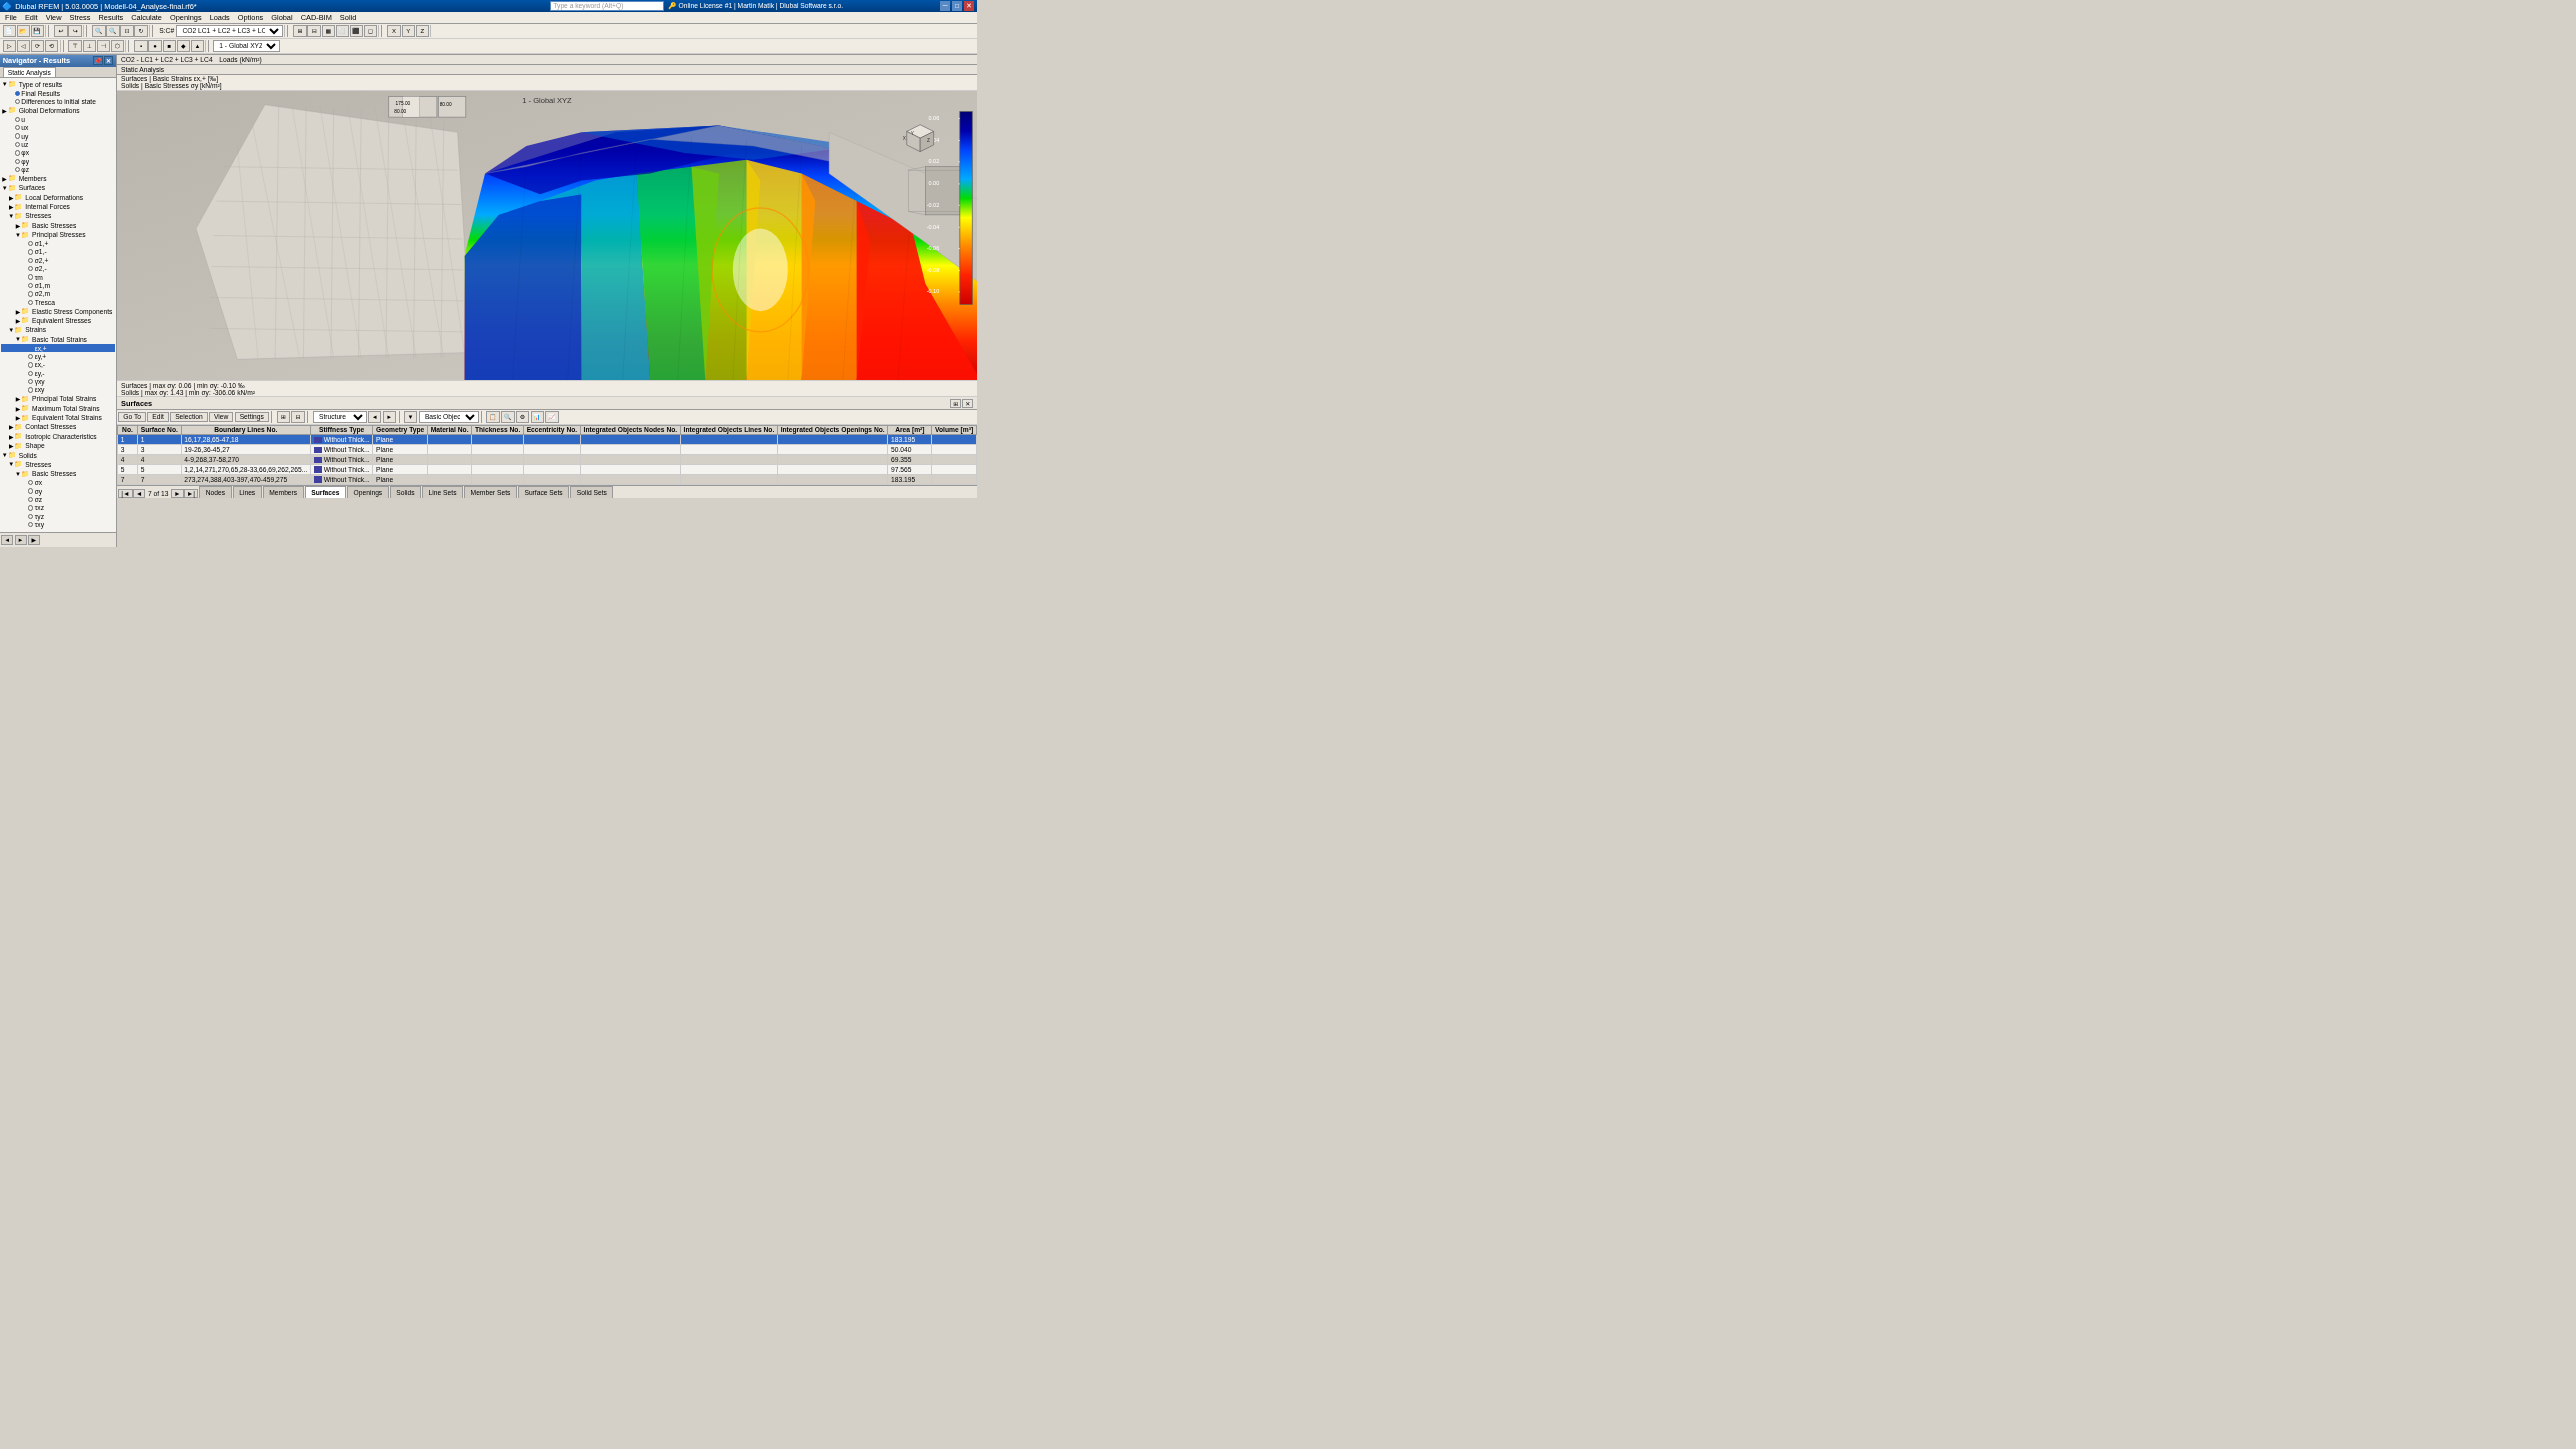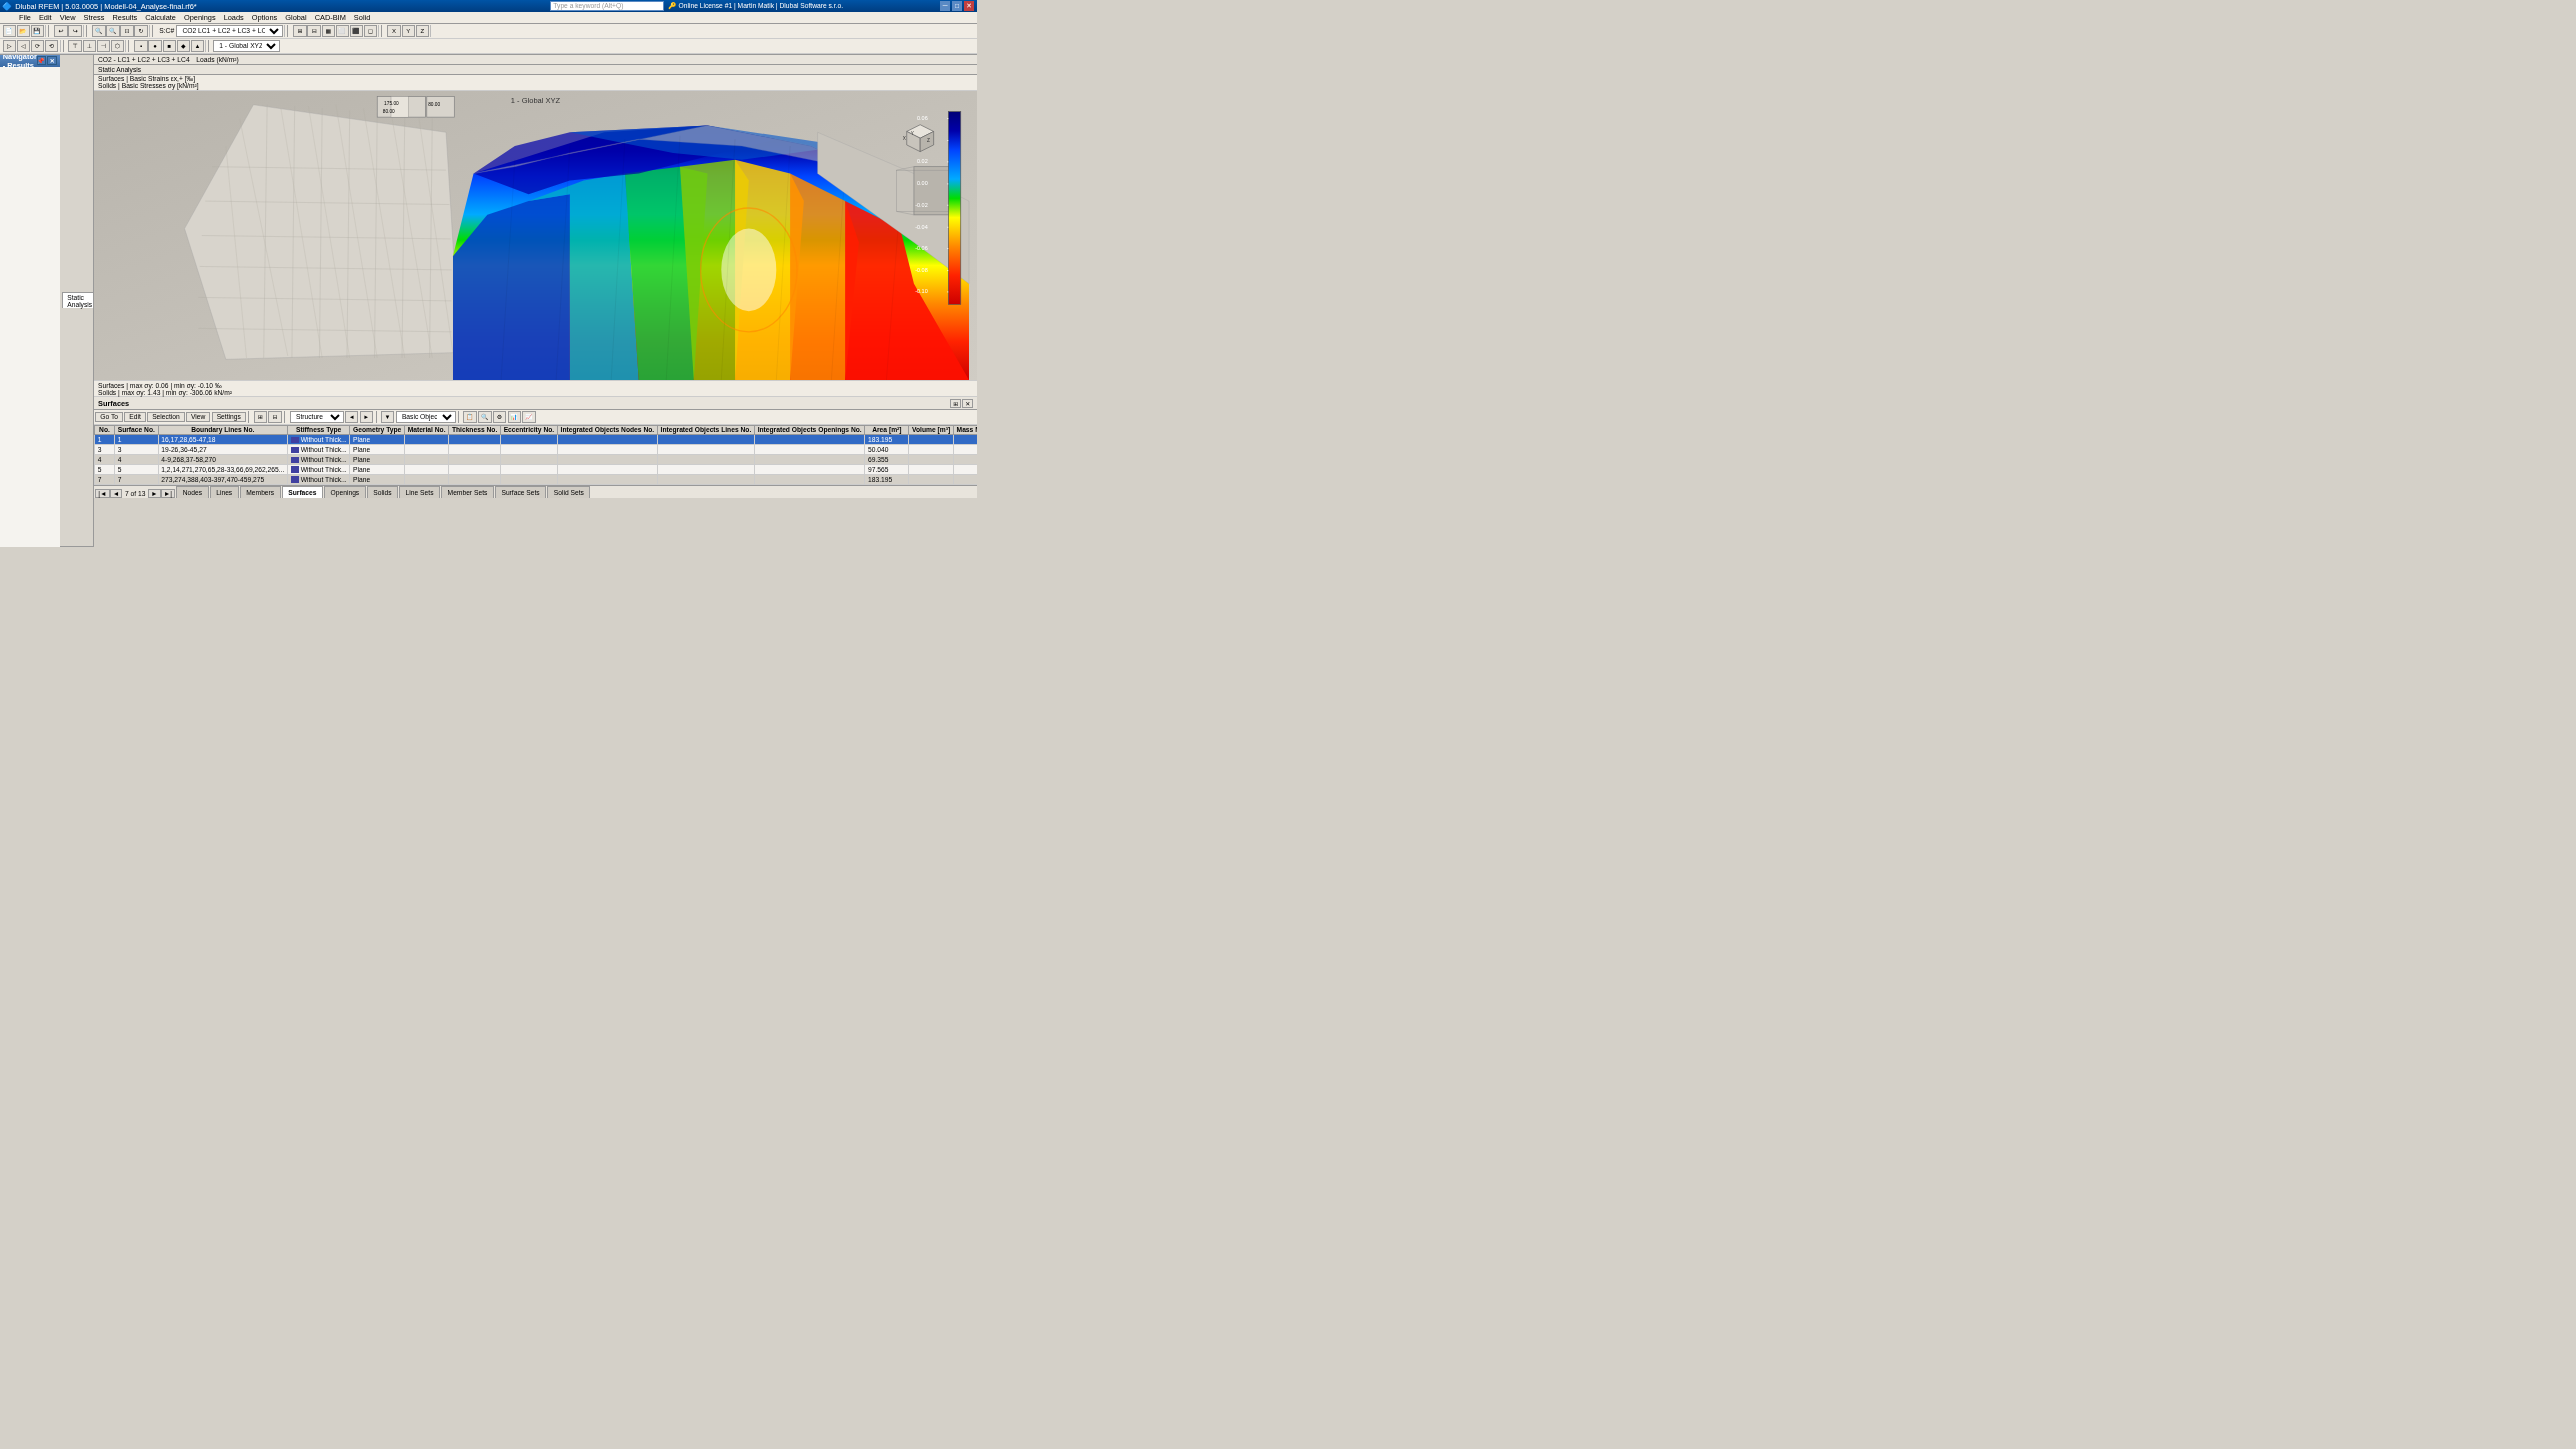--- a/index.html
+++ b/index.html
@@ -37,21 +37,21 @@
       display: flex; align-items: center; justify-content: center;
     }
 
     
     .menu-bar {
       background: #f0ece4;
       height: 12px;
       display: flex;
       align-items: center;
       border-bottom: 0.7px solid #999;
-      padding: 0 15px;
+      padding: 0 1px;
     }
     .menu-item {
       padding: 0 4px;
       height: 12px;
       display: flex;
       align-items: center;
       cursor: pointer;
       font-size: 7.4px;
     }
 
@@ -91,24 +91,25 @@
 
     
     .main-layout {
       display: flex;
       height: calc(547px - 12px - 12px - 29.5px - 12px);
       position: relative;
     }
 
     
     .navigator {
-      width: 94px;
+      width: 117px;
       background: #f5f3ef;
       border-right: 0.7px solid #999;
       display: flex;
+      flex-direction: column;
       overflow: hidden;
     }
     .navigator-header {
       background: linear-gradient(to bottom, #5a8ac4, #3a6aA4);
       color: #fff;
       height: 12px;
       display: flex;
       align-items: center;
       padding: 0 2.7px;
       font-size: 7.4px;

